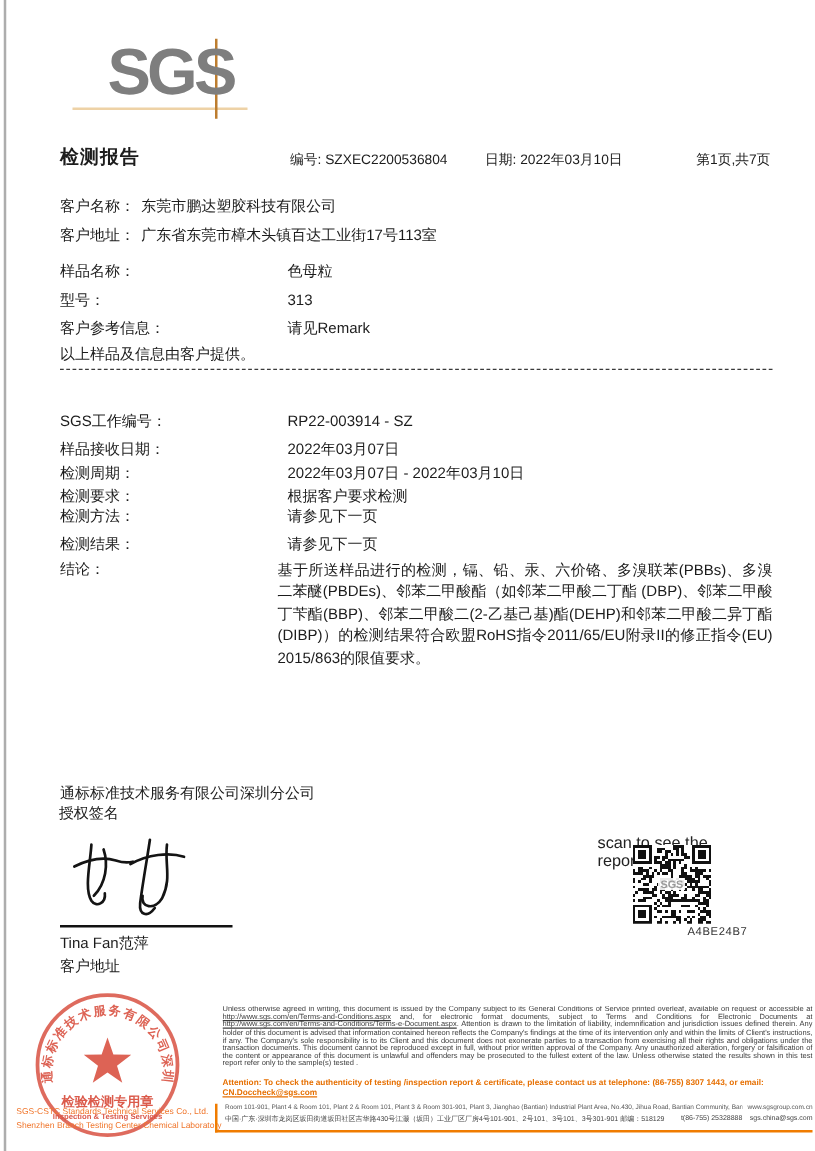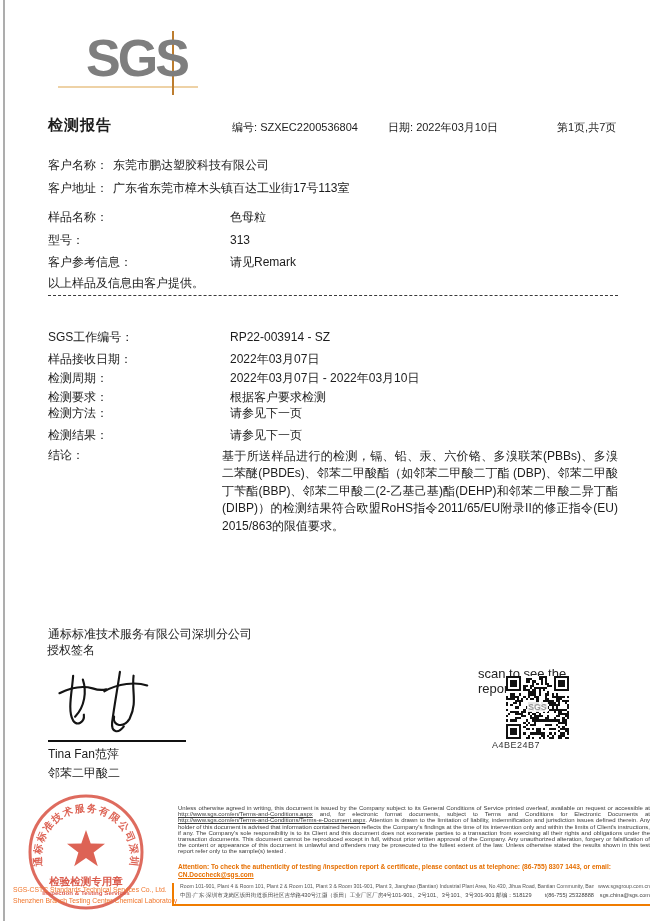--- a/index.html
+++ b/index.html
@@ -35,21 +35,21 @@
   .sig-company{position:absolute;left:48px;top:626px;font-size:12px;}
   .sig-auth{position:absolute;left:47px;top:642px;font-size:12px;}
   .sig-svg{position:absolute;left:52px;top:664px;}
   .sig-line{position:absolute;left:48px;top:740px;width:138px;height:2px;background:#111;}
   .sig-name{position:absolute;left:48px;top:746px;font-size:12px;}
   .sig-title{position:absolute;left:48px;top:765px;font-size:12px;}
 
   
   .qr-caption{position:absolute;left:478px;top:666px;width:120px;font-size:13px;color:#222;}
   .qr-svg{position:absolute;left:506px;top:676px;}
-  .qr-code-text{position:absolute;left:456px;top:740px;width:120px;text-align:center;font-size:9px;letter-spacing:.5px;color:#333;}
+  .qr-code-text{position:absolute;left:478px;top:740px;width:120px;text-align:right;font-size:9px;letter-spacing:.5px;color:#333;}
 
   
   .stamp-svg{position:absolute;left:20px;top:792px;opacity:.88;}
   .stamp-co1{position:absolute;left:13px;top:886px;width:168px;font-size:6.8px;color:#f0762c;white-space:nowrap;}
   .stamp-co2{position:absolute;left:13px;top:897px;width:168px;font-size:6.8px;color:#f0762c;}
 
   
   .legal{position:absolute;left:178px;top:805px;width:472px;height:57px;overflow:hidden;
          font-size:6px;line-height:6.2px;text-align:justify;color:#3c3c3c;}
   .legal .lnk{text-decoration:underline;}
@@ -150,21 +150,21 @@
       <path d="M6 30 C 18 24 30 22 40 25 C 46 27 50 27 54 26"></path>
       <path d="M20 12 C 19 28 14 48 20 58 C 24 64 32 60 31 52"></path>
       <path d="M30 16 C 34 28 32 44 22 54"></path>
       <path d="M52 28 C 66 20 84 18 96 22"></path>
       <path d="M68 8 C 66 22 62 44 60 60 C 59 70 66 72 72 64"></path>
       <path d="M82 12 C 80 28 86 40 78 56 C 72 66 60 64 62 54"></path>
     </g>
   </svg>
   <div class="sig-line"></div>
   <div class="sig-name">Tina Fan范萍</div>
-  <div class="sig-title">邻苯二甲酸二</div>
+  <div class="sig-title">客户地址</div>
 
   <div class="qr-caption">scan to see the report</div>
   <svg class="qr-svg" width="63" height="63" viewBox="0 0 29 29" shape-rendering="crispEdges">
     <rect x="0" y="0" width="29" height="29" fill="#fff"></rect>
     <g id="qr-pattern" fill="#111">
         <rect x="15" y="0" width="1" height="1"></rect>
         <rect x="16" y="0" width="1" height="1"></rect>
         <rect x="17" y="0" width="1" height="1"></rect>
         <rect x="18" y="0" width="1" height="1"></rect>
         <rect x="9" y="1" width="1" height="1"></rect>

